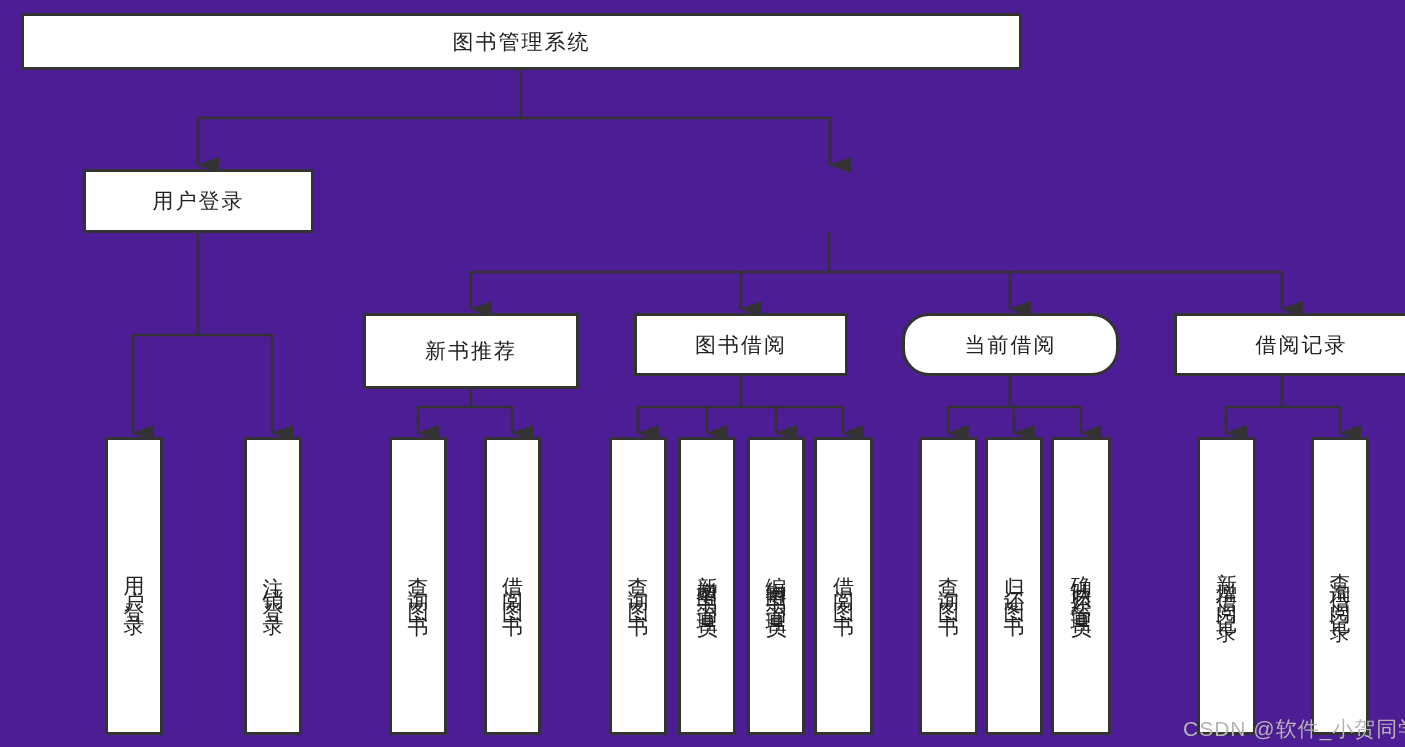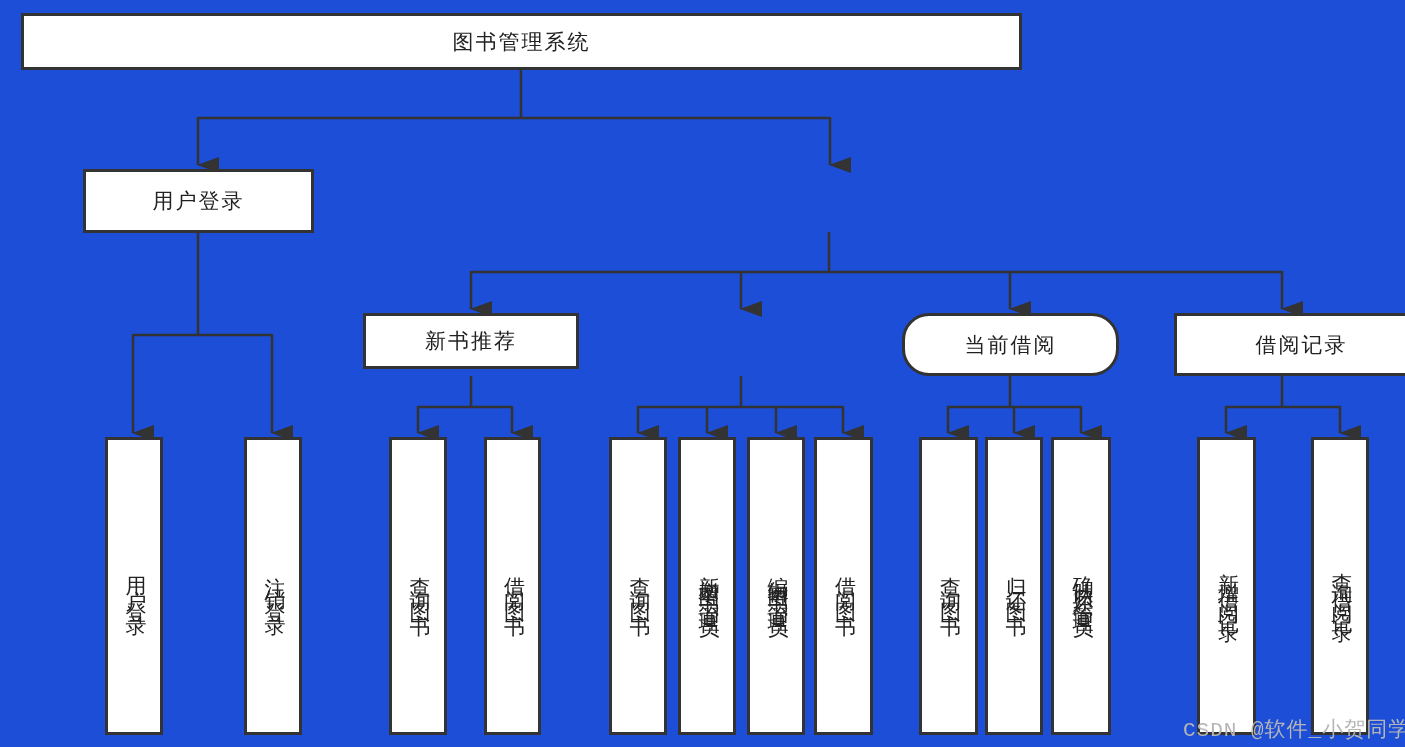--- a/index.html
+++ b/index.html
@@ -1,20 +1,20 @@
 <!DOCTYPE html>
 <html><head>
 <meta charset="utf-8">
 <style>
   html,body{margin:0;padding:0;background:#ffffff;}
   .canvas{
     position:relative;
     width:1405px;height:747px;
-    background:#1d4ed8;
-    font-family:Liberation Mono, monospace;
+    background:#4c1d95;
+    font-family:Liberation Sans, sans-serif;
     overflow:hidden;
   }
   .wires{position:absolute;left:0;top:0;width:1405px;height:747px;pointer-events:none;}
   .box{
     position:absolute;
     box-sizing:border-box;
     border:3px solid #333333;
     background:#ffffff;
     display:flex;align-items:center;justify-content:center;
     color:#222222;
@@ -27,21 +27,21 @@
     letter-spacing:13px;
     white-space:nowrap;
   }
   .v-box span.sp-m{letter-spacing:10px;}
   .v-box span.sp-s{letter-spacing:6px;}
 
   
   .n-root        {left:21px;  top:13px;  width:1001px;height:57px;}
   .n-user-login  {left:83px;  top:169px; width:231px; height:64px;}
   .n-book-mgmt   {left:713px; top:169px; width:232px; height:63px;}
-  .n-new-books   {left:363px; top:313px; width:216px; height:56px;}
+  .n-new-books   {left:363px; top:313px; width:216px; height:76px;}
   .n-borrowing   {left:634px; top:313px; width:214px; height:63px;}
   .n-current     {left:902px; top:313px; width:217px; height:63px;border-radius:27px;}
   .n-records     {left:1174px;top:313px; width:255px; height:63px;}
 
   .leaf{top:437px;height:298px;width:58px;}
   .l-1 {left:105px;}
   .l-2 {left:244px;}
   .l-3 {left:389px;}
   .l-4 {left:484px;width:57px;}
   .l-5 {left:609px;}
@@ -122,20 +122,23 @@
     <span class="h-label">图书管理系统</span>
   </div>
 
   <div class="box n-user-login">
     <span class="h-label">用户登录</span>
   </div>
 
   <div class="box n-new-books">
     <span class="h-label">新书推荐</span>
   </div>
+  <div class="box n-borrowing">
+    <span class="h-label">图书借阅</span>
+  </div>
   <div class="box n-current">
     <span class="h-label">当前借阅</span>
   </div>
   <div class="box n-records">
     <span class="h-label">借阅记录</span>
   </div>
 
   <div class="box v-box leaf l-1">
     <span>用户登录</span>
   </div>

